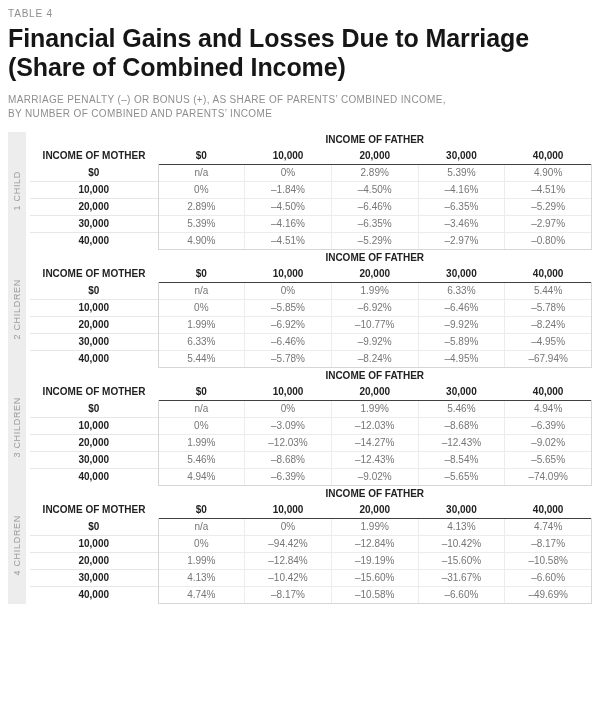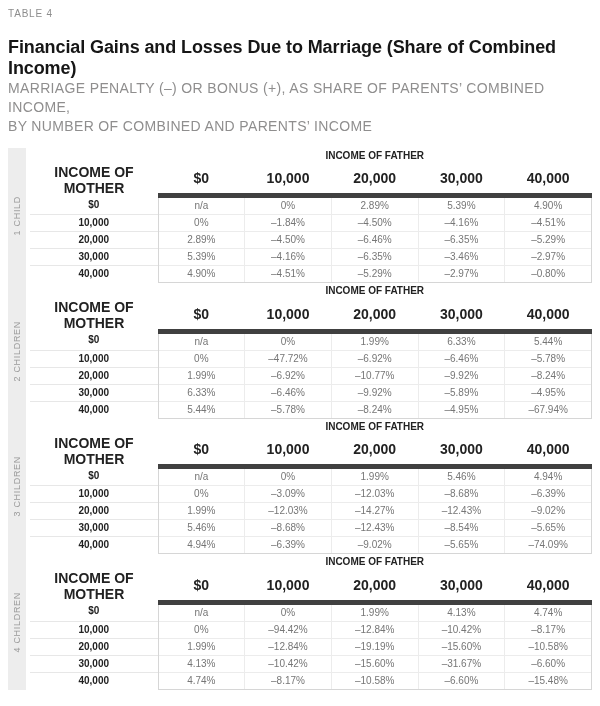--- a/index.html
+++ b/index.html
@@ -5,39 +5,39 @@
   html,body{margin:0;padding:0;background:#fff;}
   body{
     width:600px;height:706px;overflow:hidden;
     font-family:"Liberation Sans",sans-serif;
     color:#1b1b1b;
   }
   .page{padding:8px 8px 0 8px;box-sizing:border-box;width:600px;height:706px;position:relative;}
 
   
   .eyebrow{font-size:10px;color:#8d8d8d;letter-spacing:.8px;}
-  .title{font-size:18px;font-weight:bold;color:#161616;margin-top:18px;letter-spacing:-.1px;}
-  .subtitle{margin-top:0;font-size:14px;color:#8f8e8e;letter-spacing:.35px;line-height:1.35;}
+  .title{font-size:25px;font-weight:bold;color:#161616;margin-top:5px;letter-spacing:-.1px;}
+  .subtitle{margin-top:11px;font-size:10px;color:#8f8e8e;letter-spacing:.35px;line-height:1.35;}
 
   
   .tables{margin-top:12px;}
   .subtable{display:flex;}
   .side-band{width:18px;flex:none;background:#ededed;display:flex;align-items:center;justify-content:center;margin-right:4px;}
   .side-label{writing-mode:vertical-rl;transform:rotate(180deg);font-size:9px;color:#9a9a9a;letter-spacing:.7px;white-space:nowrap;}
   table{border-collapse:collapse;table-layout:fixed;width:562px;flex:none;}
   col.label-col{width:128px;}
   th,td{padding:0;height:16px;text-align:center;vertical-align:middle;font-weight:normal;line-height:16px;}
   .father-head{font-size:10px;font-weight:bold;color:#222;}
-  .mother-head,.col-head{font-size:14px;font-weight:bold;color:#222;}
+  .mother-head,.col-head{font-size:10px;font-weight:bold;color:#222;}
   .row-label{font-size:10px;font-weight:bold;color:#222;border-top:1px solid #e7e7e7;}
   tbody tr:first-child .row-label{border-top:none;}
   .val{font-size:10px;color:#767676;border-top:1px solid #ececec;border-left:1px solid #ececec;}
   tr .val:first-of-type{border-left:1px solid #d6d6d6;}
   tr .val:last-child{border-right:1px solid #d6d6d6;}
-  tbody tr:first-child .val{border-top:5px solid #404040;}
+  tbody tr:first-child .val{border-top:1px solid #404040;}
   tbody tr:last-child .val{border-bottom:1px solid #d6d6d6;}
 
   
   .footnote{margin-top:46px;font-size:9.5px;color:#8a8a8a;line-height:1.42;letter-spacing:.1px;}
 </style>
 </head>
 <body>
 
 <div class="page">
 
@@ -145,21 +145,21 @@
               <th class="row-label">$0</th>
               <td class="val">n/a</td>
               <td class="val">0%</td>
               <td class="val">1.99%</td>
               <td class="val">6.33%</td>
               <td class="val">5.44%</td>
             </tr>
             <tr>
               <th class="row-label">10,000</th>
               <td class="val">0%</td>
-              <td class="val">–47.72%</td>
+              <td class="val">–5.85%</td>
               <td class="val">–6.92%</td>
               <td class="val">–6.46%</td>
               <td class="val">–5.78%</td>
             </tr>
             <tr>
               <th class="row-label">20,000</th>
               <td class="val">1.99%</td>
               <td class="val">–6.92%</td>
               <td class="val">–10.77%</td>
               <td class="val">–9.92%</td>
@@ -308,21 +308,21 @@
               <td class="val">–15.60%</td>
               <td class="val">–31.67%</td>
               <td class="val">–6.60%</td>
             </tr>
             <tr>
               <th class="row-label">40,000</th>
               <td class="val">4.74%</td>
               <td class="val">–8.17%</td>
               <td class="val">–10.58%</td>
               <td class="val">–6.60%</td>
-              <td class="val">–15.48%</td>
+              <td class="val">–49.69%</td>
             </tr>
           </tbody>
       </table>
     </section>
   </div>
 
   <div class="footnote">
     <div> </div>
 
   </div>

